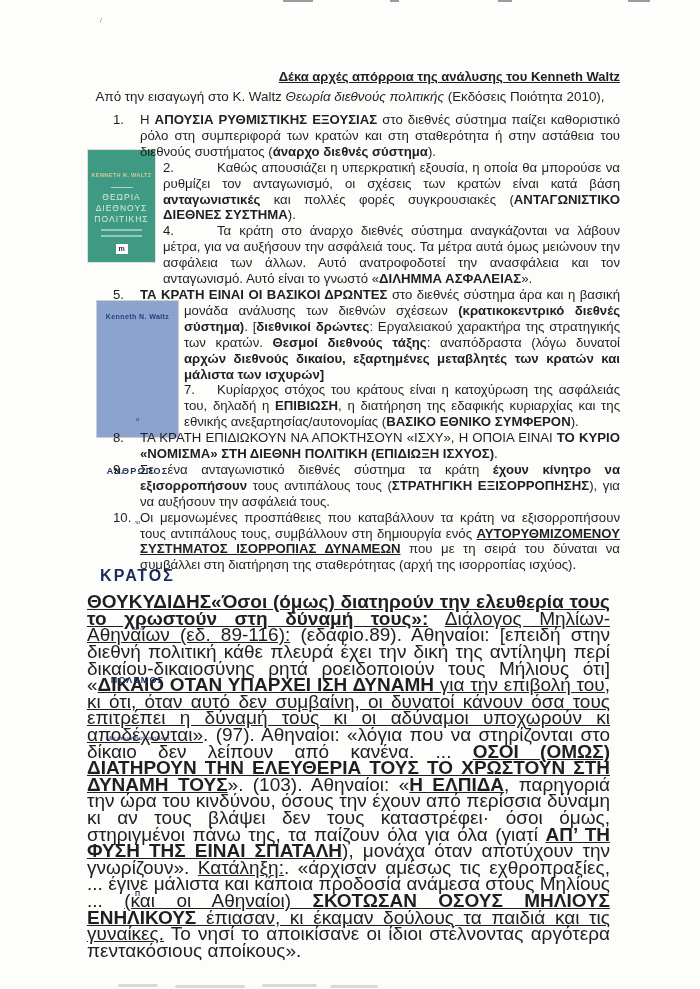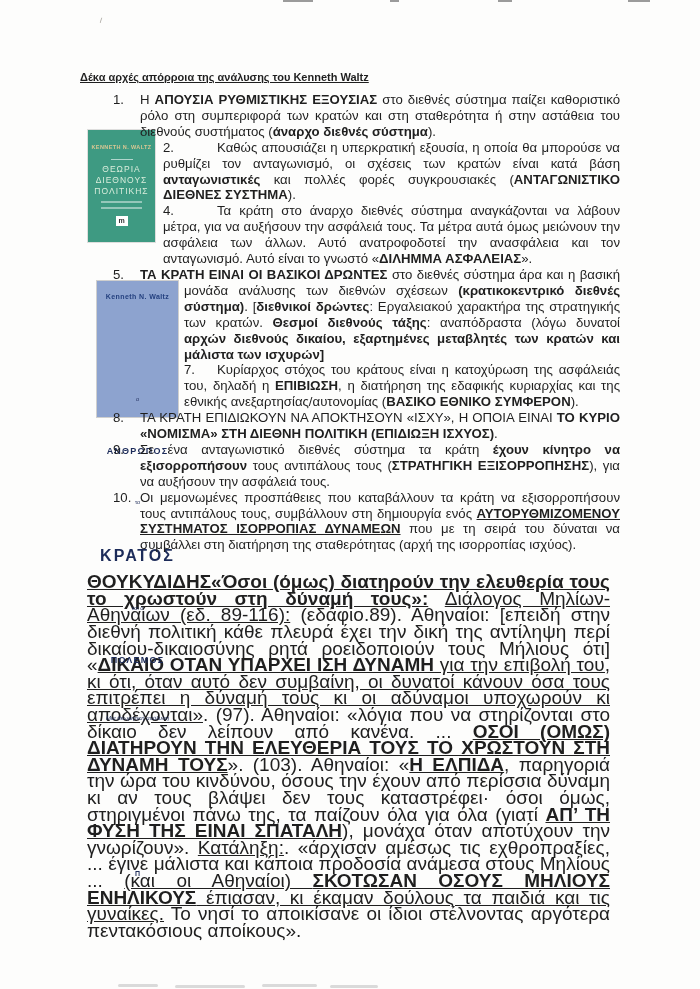--- a/index.html
+++ b/index.html
@@ -8,38 +8,38 @@
     background:#fdfdfc;color:#1f1f1f;
     font-family:"Liberation Sans","DejaVu Sans",sans-serif;
     -webkit-font-smoothing:antialiased;
   }
   .page{position:relative;width:700px;height:989px;padding-top:68px;box-sizing:border-box;}
   
   .speck{position:absolute;top:0;height:2px;background:#4a4a4a;opacity:.55;}
   .bspeck{position:absolute;height:3px;background:#8a8a8a;opacity:.30;border-radius:2px;}
   .pen-mark{position:absolute;left:100px;top:14px;color:#b3b0aa;font-size:10px;font-style:italic;transform:rotate(8deg);}
   
-  .title{margin:0 80px 2px 80px;text-align:left;font-size:11px;line-height:18px;font-weight:bold;}
+  .title{margin:0 80px 2px 80px;text-align:right;font-size:13px;line-height:18px;font-weight:bold;}
   .title .u{text-decoration:underline;}
   .subtitle{margin:0 60px;text-align:center;font-size:13.4px;line-height:18px;}
   .i{font-style:italic;}
   .b{font-weight:bold;}
   .u{text-decoration:underline;}
   .link{color:#2746c8;text-decoration:underline;font-size:9px;cursor:pointer;}
   
   #principles{margin:6px 80px 0 112px;font-size:13.2px;line-height:15.9px;}
   .item{text-align:justify;padding-left:28px;}
   .gutter-num{position:relative;}
   .gutter-num > .num{position:absolute;left:1px;top:0;width:26px;}
   .wrap-num > .num{display:inline-block;}
   .item-2 > .num,.item-3 > .num,.item-4 > .num{width:54px;}
   .item-6 > .num,.item-7 > .num{width:33px;}
   
   .book{float:left;display:flex;flex-direction:column;align-items:center;box-sizing:border-box;}
-  .book0{width:67px;height:112px;margin:-10px 8px 15px -52px;padding-top:10px;box-shadow:0 0 0 1px rgba(0,0,0,.12);}
+  .book0{width:67px;height:112px;margin:-10px 8px 15px -52px;padding-top:18px;box-shadow:0 0 0 1px rgba(0,0,0,.12);}
   .book1{width:81px;height:136px;margin:-2px 6px -8px -43px;padding-top:8px;box-shadow:0 0 0 1px rgba(0,0,0,.18);gap:43px;}
   .bk-author{font-size:5.5px;letter-spacing:.4px;white-space:nowrap;}
   .book0 .bk-author{font-weight:bold;}
   .book1 .bk-author{font-size:7px;font-weight:bold;margin-bottom:2px;}
   .bk-rule{width:22px;height:1px;margin:3px 0 4px 0;background:rgba(255,255,255,.6);}
   .book1 .bk-rule{background:rgba(20,30,70,.5);width:30px;margin:2px 0 1px 0;}
   .bk-title{font-size:8.5px;letter-spacing:1px;line-height:11px;white-space:nowrap;}
   .book1 .bk-title{font-weight:bold;font-size:9px;line-height:10px;letter-spacing:1.2px;}
   .bk-big{font-weight:bold;font-size:16px;letter-spacing:2px;line-height:13px;white-space:nowrap;}
   .bk-small{font-size:5.5px;line-height:7px;}
@@ -63,20 +63,21 @@
   <div class="speck" style="left:628px;width:22px;"></div>
   <div class="bspeck" style="left:118px;top:984px;width:40px;"></div>
   <div class="bspeck" style="left:175px;top:985px;width:70px;"></div>
   <div class="bspeck" style="left:262px;top:984px;width:55px;"></div>
   <div class="bspeck" style="left:330px;top:985px;width:48px;"></div>
   <div class="pen-mark">ι</div>
 
   <h1 class="title"><span class="u">Δέκα αρχές απόρροια της ανάλυσης του Kenneth Waltz</span></h1>
 
   <div class="subtitle">
+    <div><span>Από την εισαγωγή στο Κ. Waltz </span><span class="i">Θεωρία διεθνούς πολιτικής</span><span> (Εκδόσεις Ποιότητα 2010),</span></div>
   </div>
 
   <div id="principles">
       <div class="item item-1 gutter-num"><span class="num">1.</span><span>Η </span><span class="b">ΑΠΟΥΣΙΑ ΡΥΘΜΙΣΤΙΚΗΣ ΕΞΟΥΣΙΑΣ</span><span> στο διεθνές σύστημα παίζει καθοριστικό ρόλο στη συμπεριφορά των κρατών και στη σταθερότητα ή στην αστάθεια του διεθνούς συστήματος (</span><span class="b">άναρχο διεθνές σύστημα</span><span>).</span></div>
       <div class="item item-2 wrap-num"><span class="book book0" style="background: rgb(62, 154, 130); color: rgb(217, 237, 220);">
           <span class="bk-author" style="color: rgb(216, 199, 147);">KENNETH N. WALTZ</span>
           <span class="bk-rule"></span>
           <span class="bk-title">ΘΕΩΡΙΑ</span>
           <span class="bk-title">ΔΙΕΘΝΟΥΣ</span>
           <span class="bk-title">ΠΟΛΙΤΙΚΗΣ</span>

